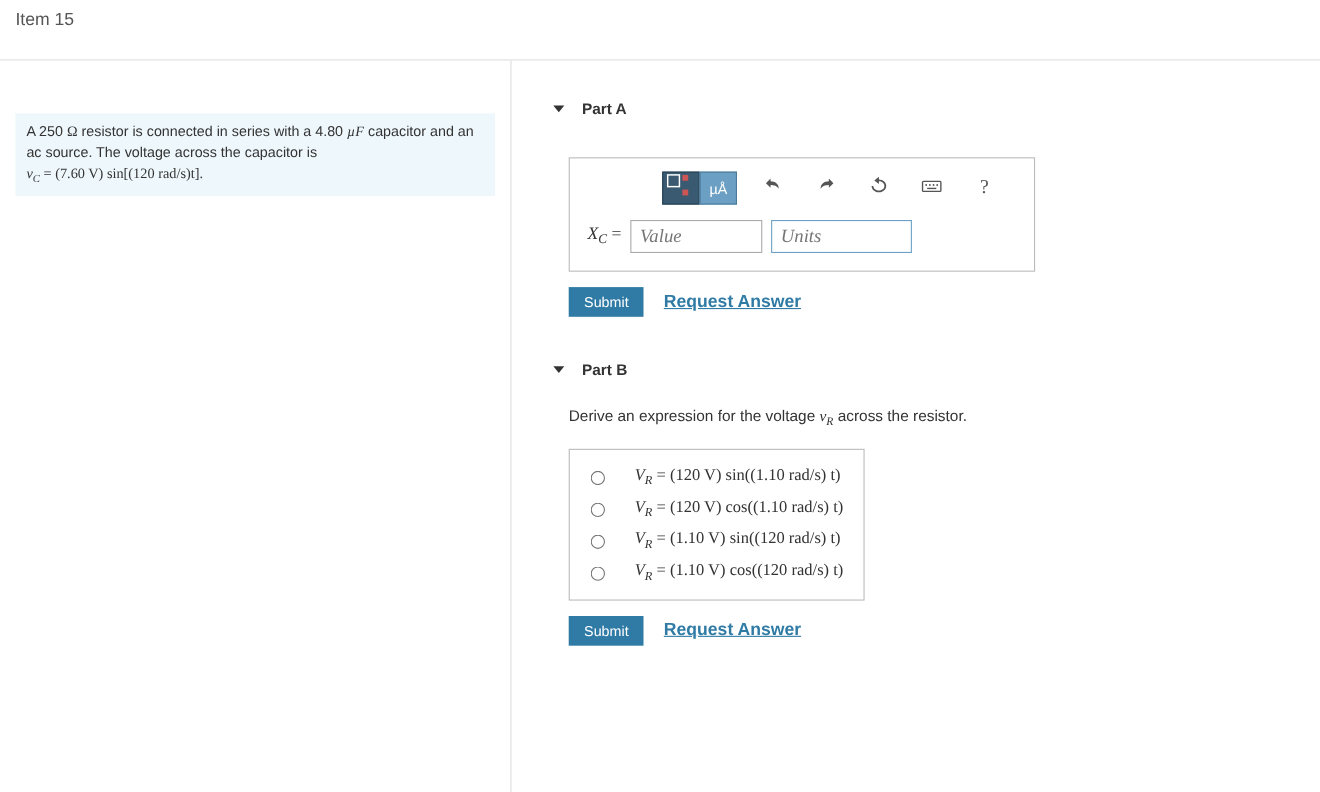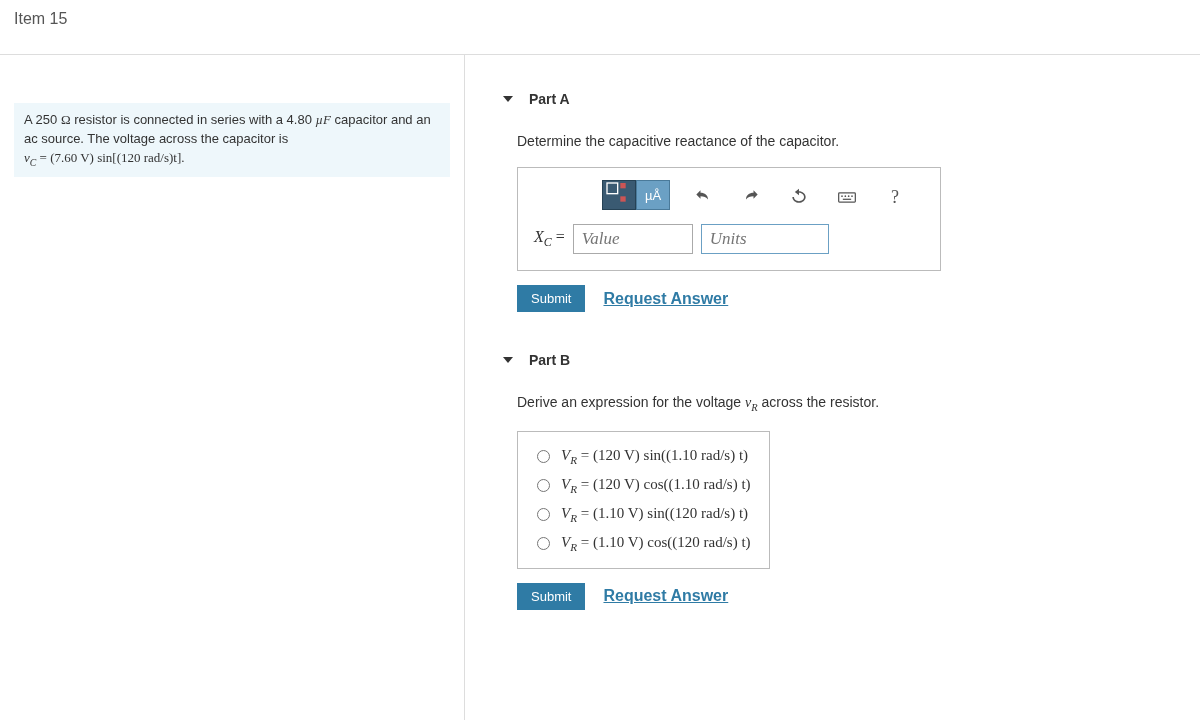--- a/index.html
+++ b/index.html
@@ -10,35 +10,35 @@
   .left { width:465px; border-right:1px solid #ddd; padding:48px 0 0 0; }
   .problem-box { margin:0 14px; background:#eef7fb; padding:8px 10px; line-height:1.45; font-size:13px; color:#333;}
   .right { flex:1; padding:28px 22px 0 22px; }
   .part { margin-bottom:28px; }
   .part-header { display:flex; align-items:center; padding:8px 16px; font-weight:bold; font-size:14px; color:#333; cursor:pointer; }
   .caret { display:inline-block; width:0; height:0; border-left:5px solid transparent; border-right:5px solid transparent; border-top:6px solid #333; margin-right:16px; }
   .part-content { padding:14px 30px 4px 30px; }
   .prompt-line { margin:4px 0; }
   .bold { font-weight:bold; }
   .answer-box { border:1px solid #bbb; margin-top:14px; display:inline-block; padding:12px 16px 16px 16px; min-width:380px;}
-  .toolbar { display:flex; align-items:flex-end; gap:18px; padding:0 14px 10px 68px; }
+  .toolbar { display:flex; align-items:flex-start; gap:18px; padding:0 14px 10px 68px; }
   .tool-btn { display:inline-flex; align-items:center; justify-content:center; width:30px; height:26px; cursor:pointer; color:#555;}
   .tool-btn svg { width:20px; height:20px; }
   .tool-templates { display:flex; gap:0; }
   .template-btn { width:34px; height:30px; background:#3a5a72; color:#fff; border:1px solid #264255; display:flex; align-items:center; justify-content:center; font-size:12px;}
   .template-btn.light { background:#6ba0c4; border-color:#4a7a9a;}
   .eq-row { display:flex; align-items:center; gap:8px; margin-top:4px;}
   .eq-label { font-family:'Times New Roman', serif; font-style:italic; font-size:16px; }
   .eq-input { width:120px; height:30px; border:1px solid #aaa; font-family:'Times New Roman', serif; font-size:17px; font-style:italic; color:#888; padding:0 8px;}
   .units-input { width:128px; height:30px; border:1px solid #6ba0c4; font-family:'Times New Roman', serif; font-size:17px; font-style:italic; color:#888; padding:0 8px;}
   .submit-row { margin-top:14px; display:flex; align-items:center; gap:18px;}
   .submit-btn { background:#2f7ba5; color:#fff; border:none; padding:6px 14px; font-size:13px; cursor:pointer;}
   .link { color:#2f7ba5; text-decoration:underline; cursor:pointer; font-size:16px; font-weight:bold;}
   .mc-box { border:1px solid #bbb; margin-top:14px; display:inline-block; padding:10px 18px 10px 14px;}
-  .mc-row { display:flex; align-items:flex-start; gap:8px; padding:5px 0; font-family:'Times New Roman', serif; font-size:15px;}
+  .mc-row { display:flex; align-items:center; gap:24px; padding:5px 0; font-family:'Times New Roman', serif; font-size:15px;}
   .mc-row input[type=radio]{ width:13px; height:13px;}
   .math { font-family:'Times New Roman', serif; }
   .ital { font-style:italic; }
   .sub { font-size:75%; vertical-align:sub; font-style:italic;}
 </style>
 </head>
 <body>
 
 <div class="page">
   <div class="header">Item 15</div>
@@ -50,21 +50,20 @@
       </div>
     </div>
     <div class="right">
 
       <div class="part">
         <div class="part-header">
           <span class="caret"></span>
           <span>Part A</span>
         </div>
         <div class="part-content">
-          <div class="prompt-line">Determine the capacitive reactance of the capacitor.</div>
 
           <div class="answer-box">
             <div class="toolbar">
               <div class="tool-templates">
                 <div class="template-btn">
                   <svg viewBox="0 0 24 24" fill="none">
                       <rect x="3" y="3" width="8" height="8" stroke="#fff"></rect>
                       <rect x="13" y="3" width="4" height="4" fill="#c55"></rect>
                       <rect x="13" y="13" width="4" height="4" fill="#c55"></rect>
                     </svg>

